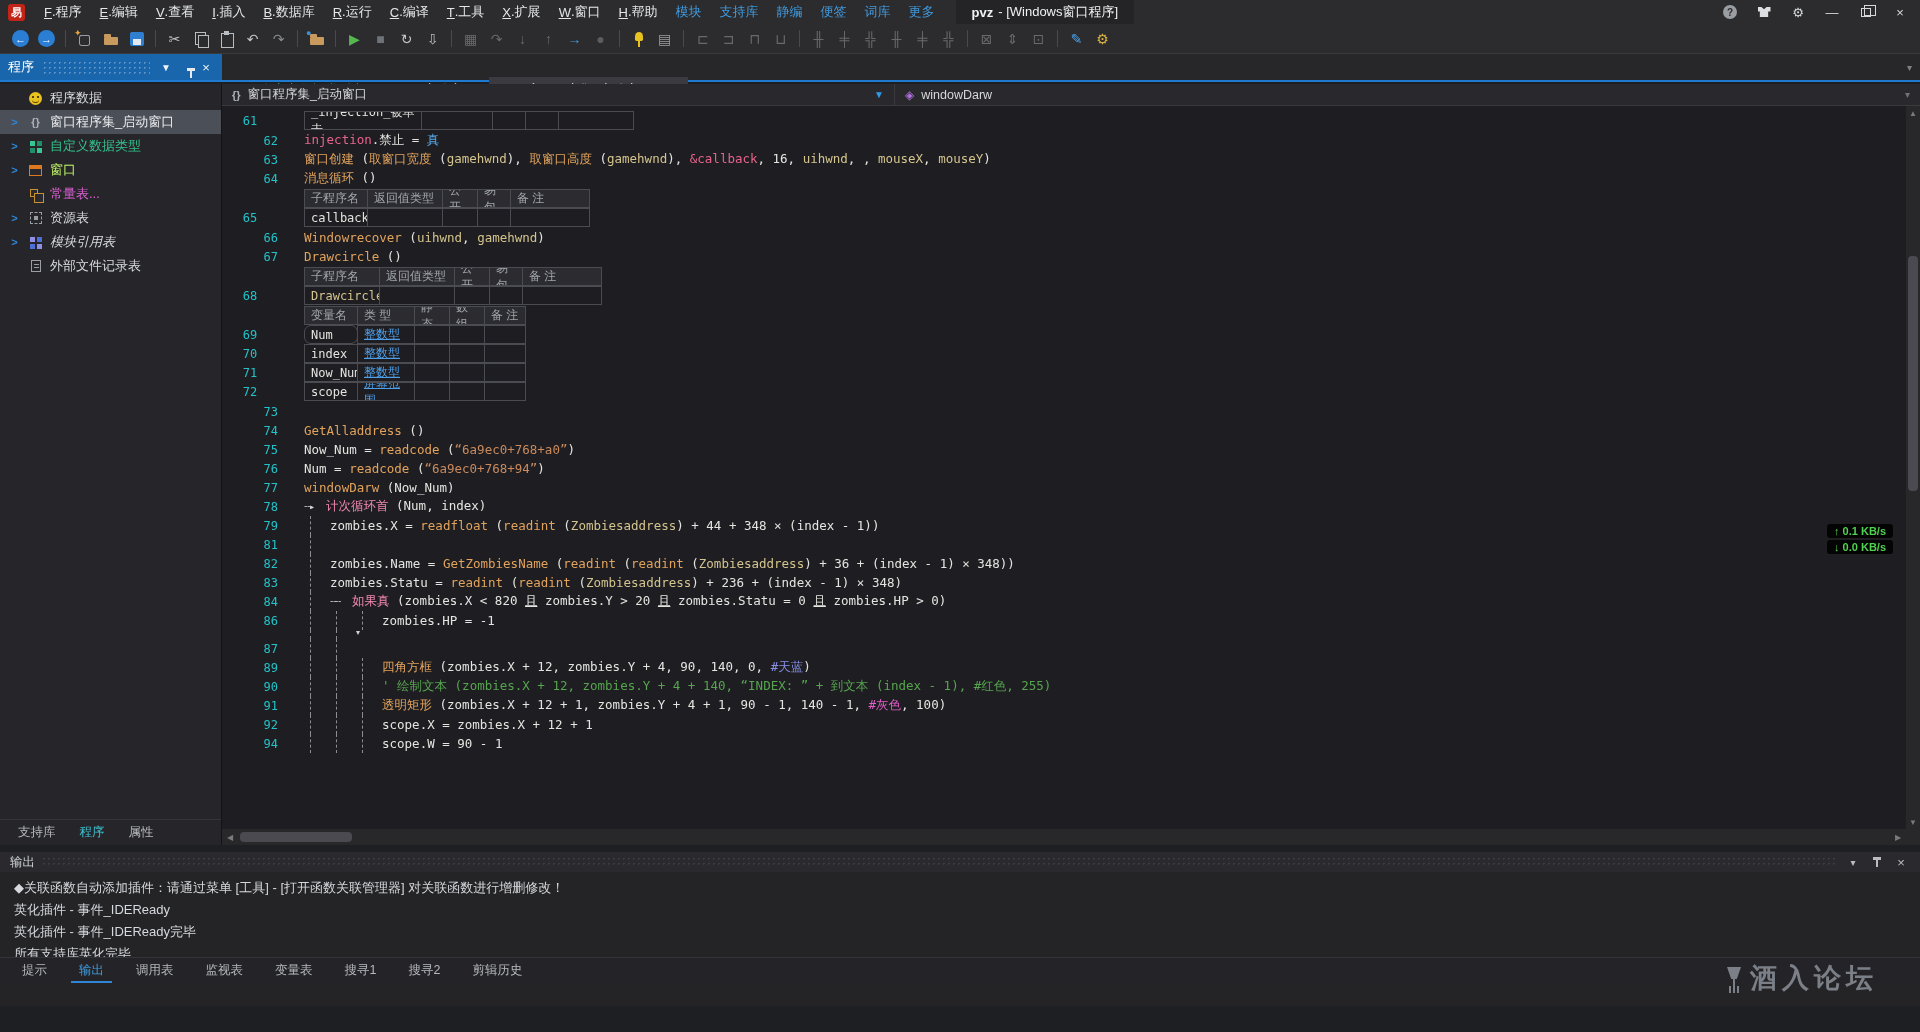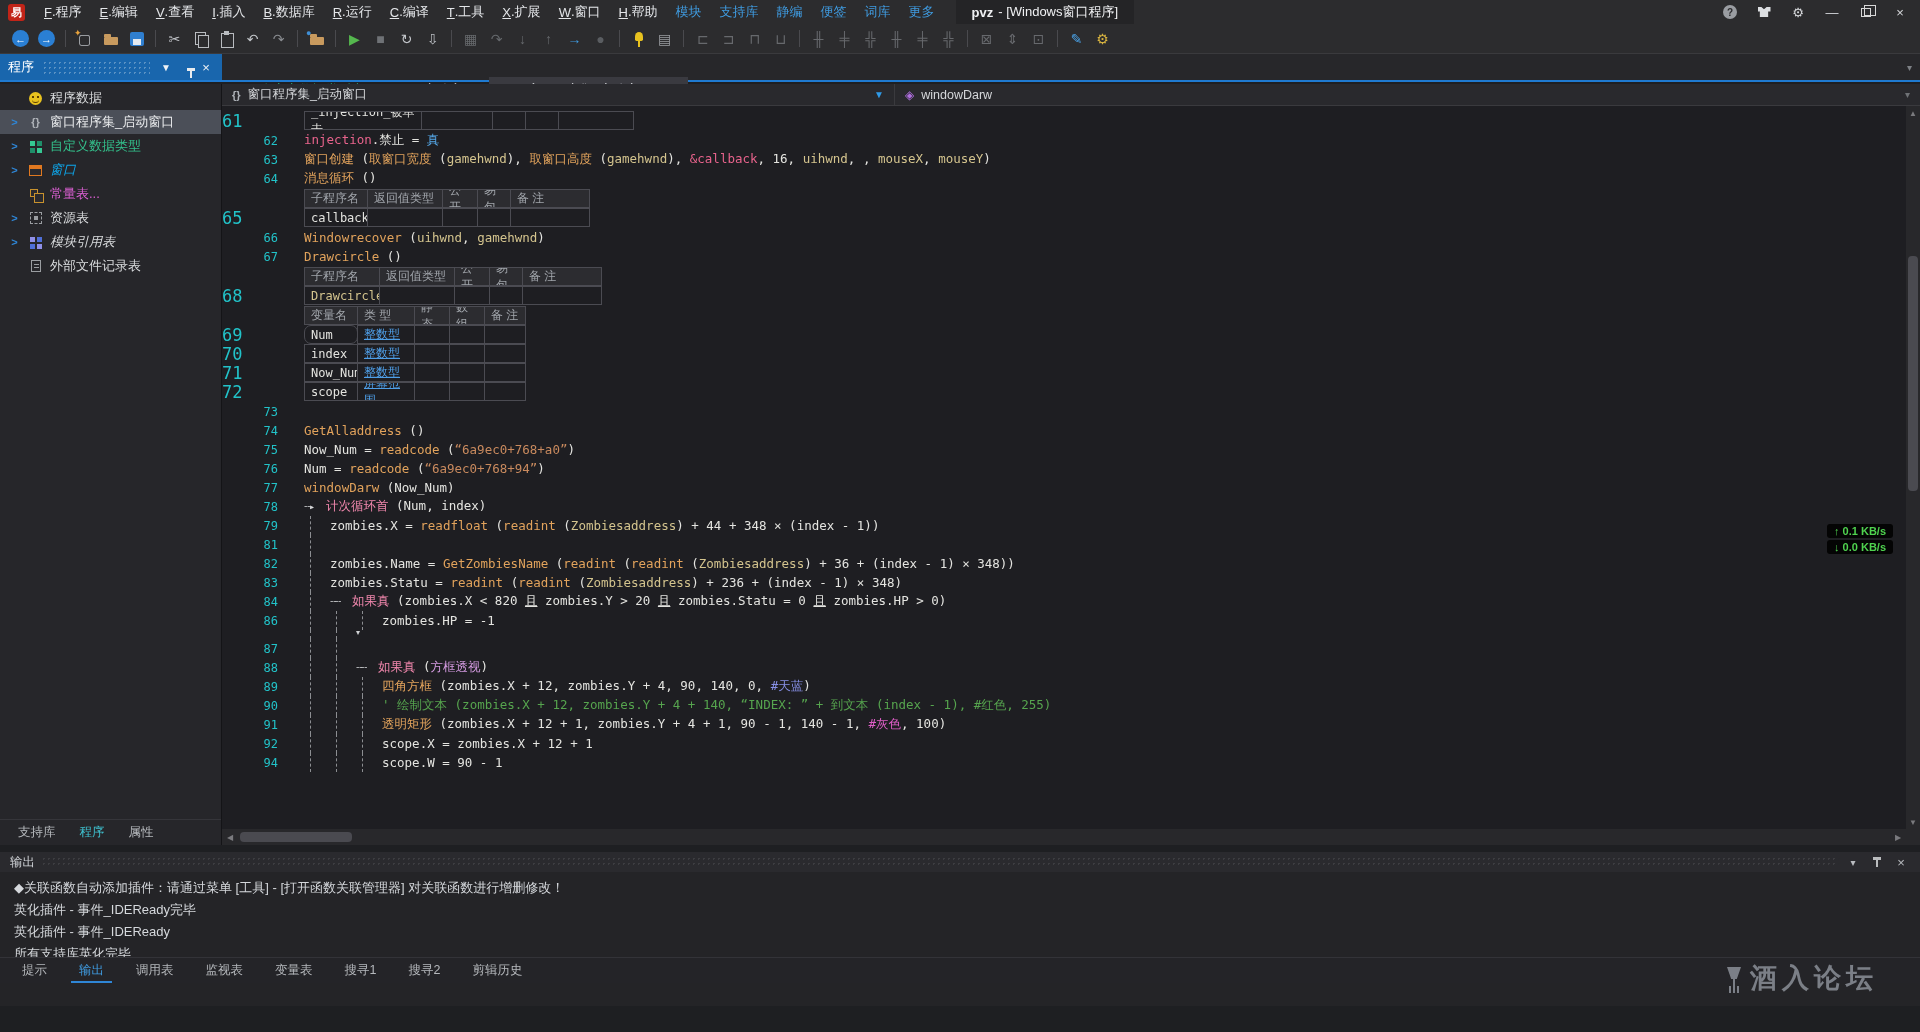--- a/index.html
+++ b/index.html
@@ -95,21 +95,21 @@
   .cl .body{flex:1;position:relative;font-family:"DejaVu Sans Mono",monospace;font-size:12.5px;white-space:pre;height:100%;display:flex;align-items:center;}
   .guide{position:absolute;top:0;bottom:0;border-left:1px dashed rgba(232,235,238,.55);}
   .mkr{display:inline-block;width:22px;color:#d8dadc;font-size:10px;letter-spacing:-1px;}
   .markrow{height:9px;display:flex;}
   .markrow .ln{width:68px;flex:0 0 68px;}
   .markrow .body{flex:1;position:relative;font-size:8px;color:#d0d2d5;line-height:9px;}
   .endmark{position:absolute;top:-2px;}
 
   .tbl{margin:1px 0;}
   .trow{height:19px;display:flex;align-items:center;}
-  .trow .ln{width:68px;flex:0 0 68px;text-align:left;padding-right:12px;color:#22c3c9;font-family:"DejaVu Sans Mono",monospace;font-size:17px;}
+  .trow .ln{width:68px;flex:0 0 68px;text-align:center;padding-right:12px;color:#22c3c9;font-family:"DejaVu Sans Mono",monospace;font-size:12px;}
   .trow .cells{display:flex;margin-left:14px;height:100%;}
   .tcell{border:1px solid #4b4b52;margin-left:-1px;height:100%;display:flex;align-items:center;padding:0 6px;font-family:"DejaVu Sans Mono",monospace;font-size:12px;overflow:hidden;}
   .tcell:first-child{margin-left:0;}
   .tcell.h{background:#2c2c30;font-family:"Liberation Sans","DejaVu Sans",sans-serif;color:#a2a6ac;font-size:12px;}
 
   .pl{color:#e4e4e0}.fn{color:#e2a35c}.vr{color:#d4c48e}.kw{color:#f288ae}.st{color:#c98a5e}
   .bo{color:#55a8e8}.nm{color:#e8638c}.cb{color:#8891e8}.mg{color:#e05ec8}.co{color:#56a44e}
   .qd{color:#e4e4e0;text-decoration:underline}.bv{color:#d49ae0}.ty{color:#4f9fe8;text-decoration:underline}
 
   
@@ -371,21 +371,21 @@
           <span class="ticon">
             <span class="ic-grid-green"></span>
           </span>
           <span style="color: rgb(51, 192, 139);">自定义数据类型</span>
         </div>
         <div class="titem">
           <span class="tarr">&gt;</span>
           <span class="ticon">
             <span class="ic-window-orange"></span>
           </span>
-          <span style="color: #0ea5e9; font-style: italic;">窗口</span>
+          <span style="color: #bef264;">窗口</span>
         </div>
         <div class="titem">
           <span class="tarr"></span>
           <span class="ticon">
             <span class="ic-const"></span>
           </span>
           <span style="color: rgb(217, 95, 208);">常量表...</span>
         </div>
         <div class="titem">
           <span class="tarr">&gt;</span>
@@ -612,24 +612,20 @@
           <span class="ln"></span>
           <span class="body">
             <div class="guide" style="left: 20px;"></div>
             <div class="guide" style="left: 46px;"></div>
             <span class="endmark" style="left: 66px;">▾</span>
           </span>
         </div>
         <div class="cl">
           <span class="ln">87</span>
           <span class="body"><div class="guide" style="left: 20px;"></div><div class="guide" style="left: 46px;"></div><span style="padding-left: 14px;"></span></span>
-        </div>
-        <div class="cl">
-          <span class="ln">88</span>
-          <span class="body"><div class="guide" style="left: 20px;"></div><div class="guide" style="left: 46px;"></div><span style="padding-left: 66px;"><span class="mkr">╌╌</span><span class="kw">如果真</span><span class="pl"> (</span><span class="bv">方框透视</span><span class="pl">)</span></span></span>
         </div>
         <div class="cl">
           <span class="ln">89</span>
           <span class="body"><div class="guide" style="left: 20px;"></div><div class="guide" style="left: 46px;"></div><div class="guide" style="left: 72px;"></div><span style="padding-left: 92px;"><span class="fn">四角方框</span><span class="pl"> (zombies.X + 12, zombies.Y + 4, 90, 140, 0, </span><span class="cb">#天蓝</span><span class="pl">)</span></span></span>
         </div>
         <div class="cl">
           <span class="ln">90</span>
           <span class="body"><div class="guide" style="left: 20px;"></div><div class="guide" style="left: 46px;"></div><div class="guide" style="left: 72px;"></div><span style="padding-left: 92px;"><span class="co">' 绘制文本 (zombies.X + 12, zombies.Y + 4 + 140, “INDEX: ” + 到文本 (index - 1), #红色, 255)</span></span></span>
         </div>
         <div class="cl">
@@ -668,22 +664,22 @@
     <span class="title">输出</span>
     <span class="dots"></span>
     <span class="hic">▾</span>
     <span class="hic">
         <span class="pinshape" style="filter:brightness(.8)"></span>
       </span>
     <span class="hic" style="font-size:13px;">×</span>
   </div>
   <div class="outbody" id="outlines">
       <div class="outline">◆关联函数自动添加插件：请通过菜单 [工具] - [打开函数关联管理器] 对关联函数进行增删修改！</div>
+      <div class="outline">英化插件 - 事件_IDEReady</div>
       <div class="outline">英化插件 - 事件_IDEReady完毕</div>
-      <div class="outline">英化插件 - 事件_IDEReady</div>
       <div class="outline">所有支持库英化完毕</div>
     </div>
 
   <div class="watermark">
     <span class="wm-glass"></span>
     <span>酒入论坛</span>
   </div>
 
   <div class="bottombar" id="bottombar">
       <div class="btab">提示</div>

